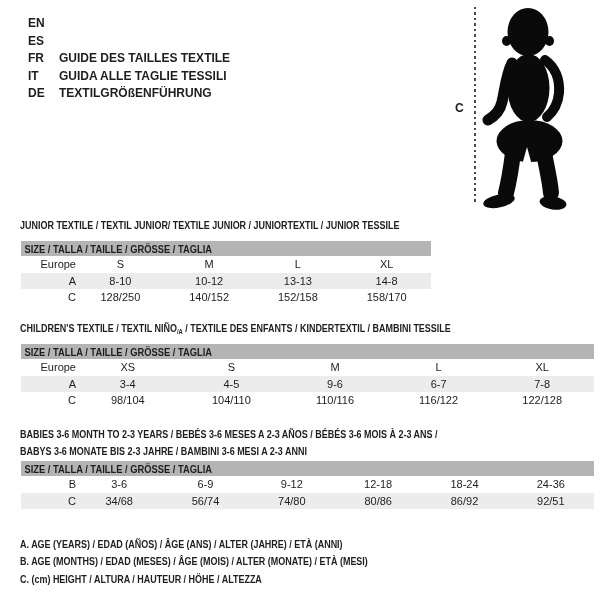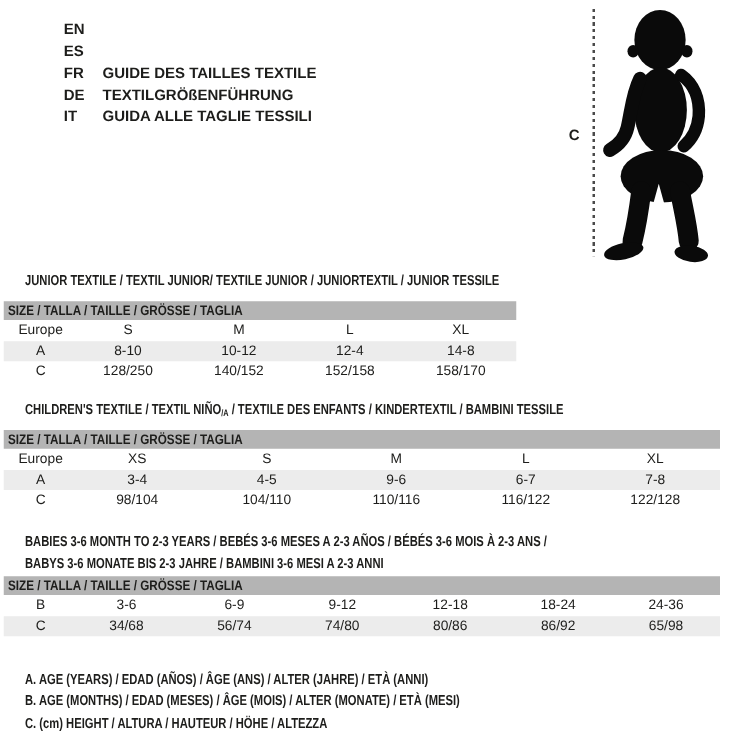--- a/index.html
+++ b/index.html
@@ -4,54 +4,54 @@
 <style>
   html,body{margin:0;padding:0;}
   body{
     width:600px;height:600px;position:relative;overflow:hidden;
     background:#ffffff;color:#1d1d1b;
     font-family:"Liberation Sans", sans-serif;
     -webkit-font-smoothing:antialiased;
   }
   
   .lang-list{position:absolute;left:28px;top:15px;font-size:12px;font-weight:bold;line-height:17.6px;}
-  .lang-row{display:flex;white-space:nowrap;margin-left:23px;}
+  .lang-row{display:flex;white-space:nowrap;}
   .lang-code{width:31px;flex:0 0 31px;}
   
   .dash-line{
     position:absolute;left:474px;top:7px;width:2px;height:198px;
     background:repeating-linear-gradient(to bottom,#4a4a4a 0 2.5px,transparent 2.5px 5.5px);
   }
   .measure-label{position:absolute;left:455px;top:101px;font-size:12px;font-weight:bold;}
   .baby-svg{position:absolute;left:478px;top:5px;width:100px;height:207px;}
   
   .tbl-title{
     position:absolute;left:20px;font-size:11.5px;font-weight:bold;white-space:nowrap;
     transform:scaleX(0.78);transform-origin:left top;line-height:17px;
   }
   #t1-title{top:217px;}
   #t2-title{top:320px;}
   #t3-title{top:426px;}
   .title-sub{font-size:7.5px;vertical-align:-2px;}
-  .size-table{position:absolute;left:3px;}
+  .size-table{position:absolute;left:21px;}
   #t1{top:241px;width:410px;}
   #t2{top:344px;width:573px;}
   #t3{top:461px;width:573px;}
   .size-bar{
     height:15px;background:#b4b4b4;display:flex;align-items:center;
     font-size:11px;font-weight:bold;overflow:hidden;
   }
   .size-bar .bar-text{display:inline-block;padding-left:4px;white-space:nowrap;
     transform:scaleX(0.85);transform-origin:left center;}
   .trow{display:grid;height:16.5px;align-items:center;font-size:11px;}
   #t1 .trow{grid-template-columns:55px repeat(4,1fr);}
   #t2 .trow{grid-template-columns:55px repeat(5,1fr);}
   #t3 .trow{grid-template-columns:55px repeat(6,1fr);}
   .trow.alt{background:#ececec;}
-  .cell-label{padding-left:4px;text-align:center;}
+  .cell-label{padding-left:4px;text-align:right;}
   .cell-val{text-align:center;}
   
   .footnotes{
     position:absolute;left:20px;top:536px;font-size:11.5px;font-weight:bold;
     line-height:17.3px;white-space:nowrap;
     transform:scaleX(0.78);transform-origin:left top;
   }
 </style>
 </head>
 <body>
@@ -61,26 +61,26 @@
     <span class="lang-code">EN</span>
   </div>
   <div class="lang-row">
     <span class="lang-code">ES</span>
   </div>
   <div class="lang-row">
     <span class="lang-code">FR</span>
     <span class="lang-label">GUIDE DES TAILLES TEXTILE</span>
   </div>
   <div class="lang-row">
+    <span class="lang-code">IT</span>
+    <span class="lang-label">GUIDA ALLE TAGLIE TESSILI</span>
+  </div>
+  <div class="lang-row">
     <span class="lang-code">DE</span>
     <span class="lang-label">TEXTILGRÖßENFÜHRUNG</span>
-  </div>
-  <div class="lang-row">
-    <span class="lang-code">IT</span>
-    <span class="lang-label">GUIDA ALLE TAGLIE TESSILI</span>
   </div>
 </div>
 
 <div class="dash-line"></div>
 <div class="measure-label">C</div>
 <svg class="baby-svg" viewBox="0 0 100 207" xmlns="http://www.w3.org/2000/svg">
   <g fill="#0a0a0a" stroke="none">
     <ellipse cx="50" cy="27" rx="20.5" ry="24"></ellipse>
     <ellipse cx="28.5" cy="36" rx="4.5" ry="5"></ellipse>
     <ellipse cx="71.5" cy="36" rx="4.5" ry="5"></ellipse>
@@ -105,21 +105,21 @@
     <span class="cell-label">Europe</span>
     <span class="cell-val">S</span>
     <span class="cell-val">M</span>
     <span class="cell-val">L</span>
     <span class="cell-val">XL</span>
   </div>
   <div class="trow alt">
     <span class="cell-label">A</span>
     <span class="cell-val">8-10</span>
     <span class="cell-val">10-12</span>
-    <span class="cell-val">12-4</span>
+    <span class="cell-val">13-13</span>
     <span class="cell-val">14-8</span>
   </div>
   <div class="trow">
     <span class="cell-label">C</span>
     <span class="cell-val">128/250</span>
     <span class="cell-val">140/152</span>
     <span class="cell-val">152/158</span>
     <span class="cell-val">158/170</span>
   </div>
 </div>
@@ -174,21 +174,21 @@
     <span class="cell-val">18-24</span>
     <span class="cell-val">24-36</span>
   </div>
   <div class="trow alt">
     <span class="cell-label">C</span>
     <span class="cell-val">34/68</span>
     <span class="cell-val">56/74</span>
     <span class="cell-val">74/80</span>
     <span class="cell-val">80/86</span>
     <span class="cell-val">86/92</span>
-    <span class="cell-val">65/98</span>
+    <span class="cell-val">92/51</span>
   </div>
 </div>
 
 <div class="footnotes">
   <div>A. AGE (YEARS) / EDAD (AÑOS) / ÂGE (ANS) / ALTER (JAHRE) / ETÀ (ANNI)</div>
   <div>B. AGE (MONTHS) / EDAD (MESES) / ÂGE (MOIS) / ALTER (MONATE) / ETÀ (MESI)</div>
   <div>C. (cm) HEIGHT / ALTURA / HAUTEUR / HÖHE / ALTEZZA</div>
 </div>
 
 </body></html>

